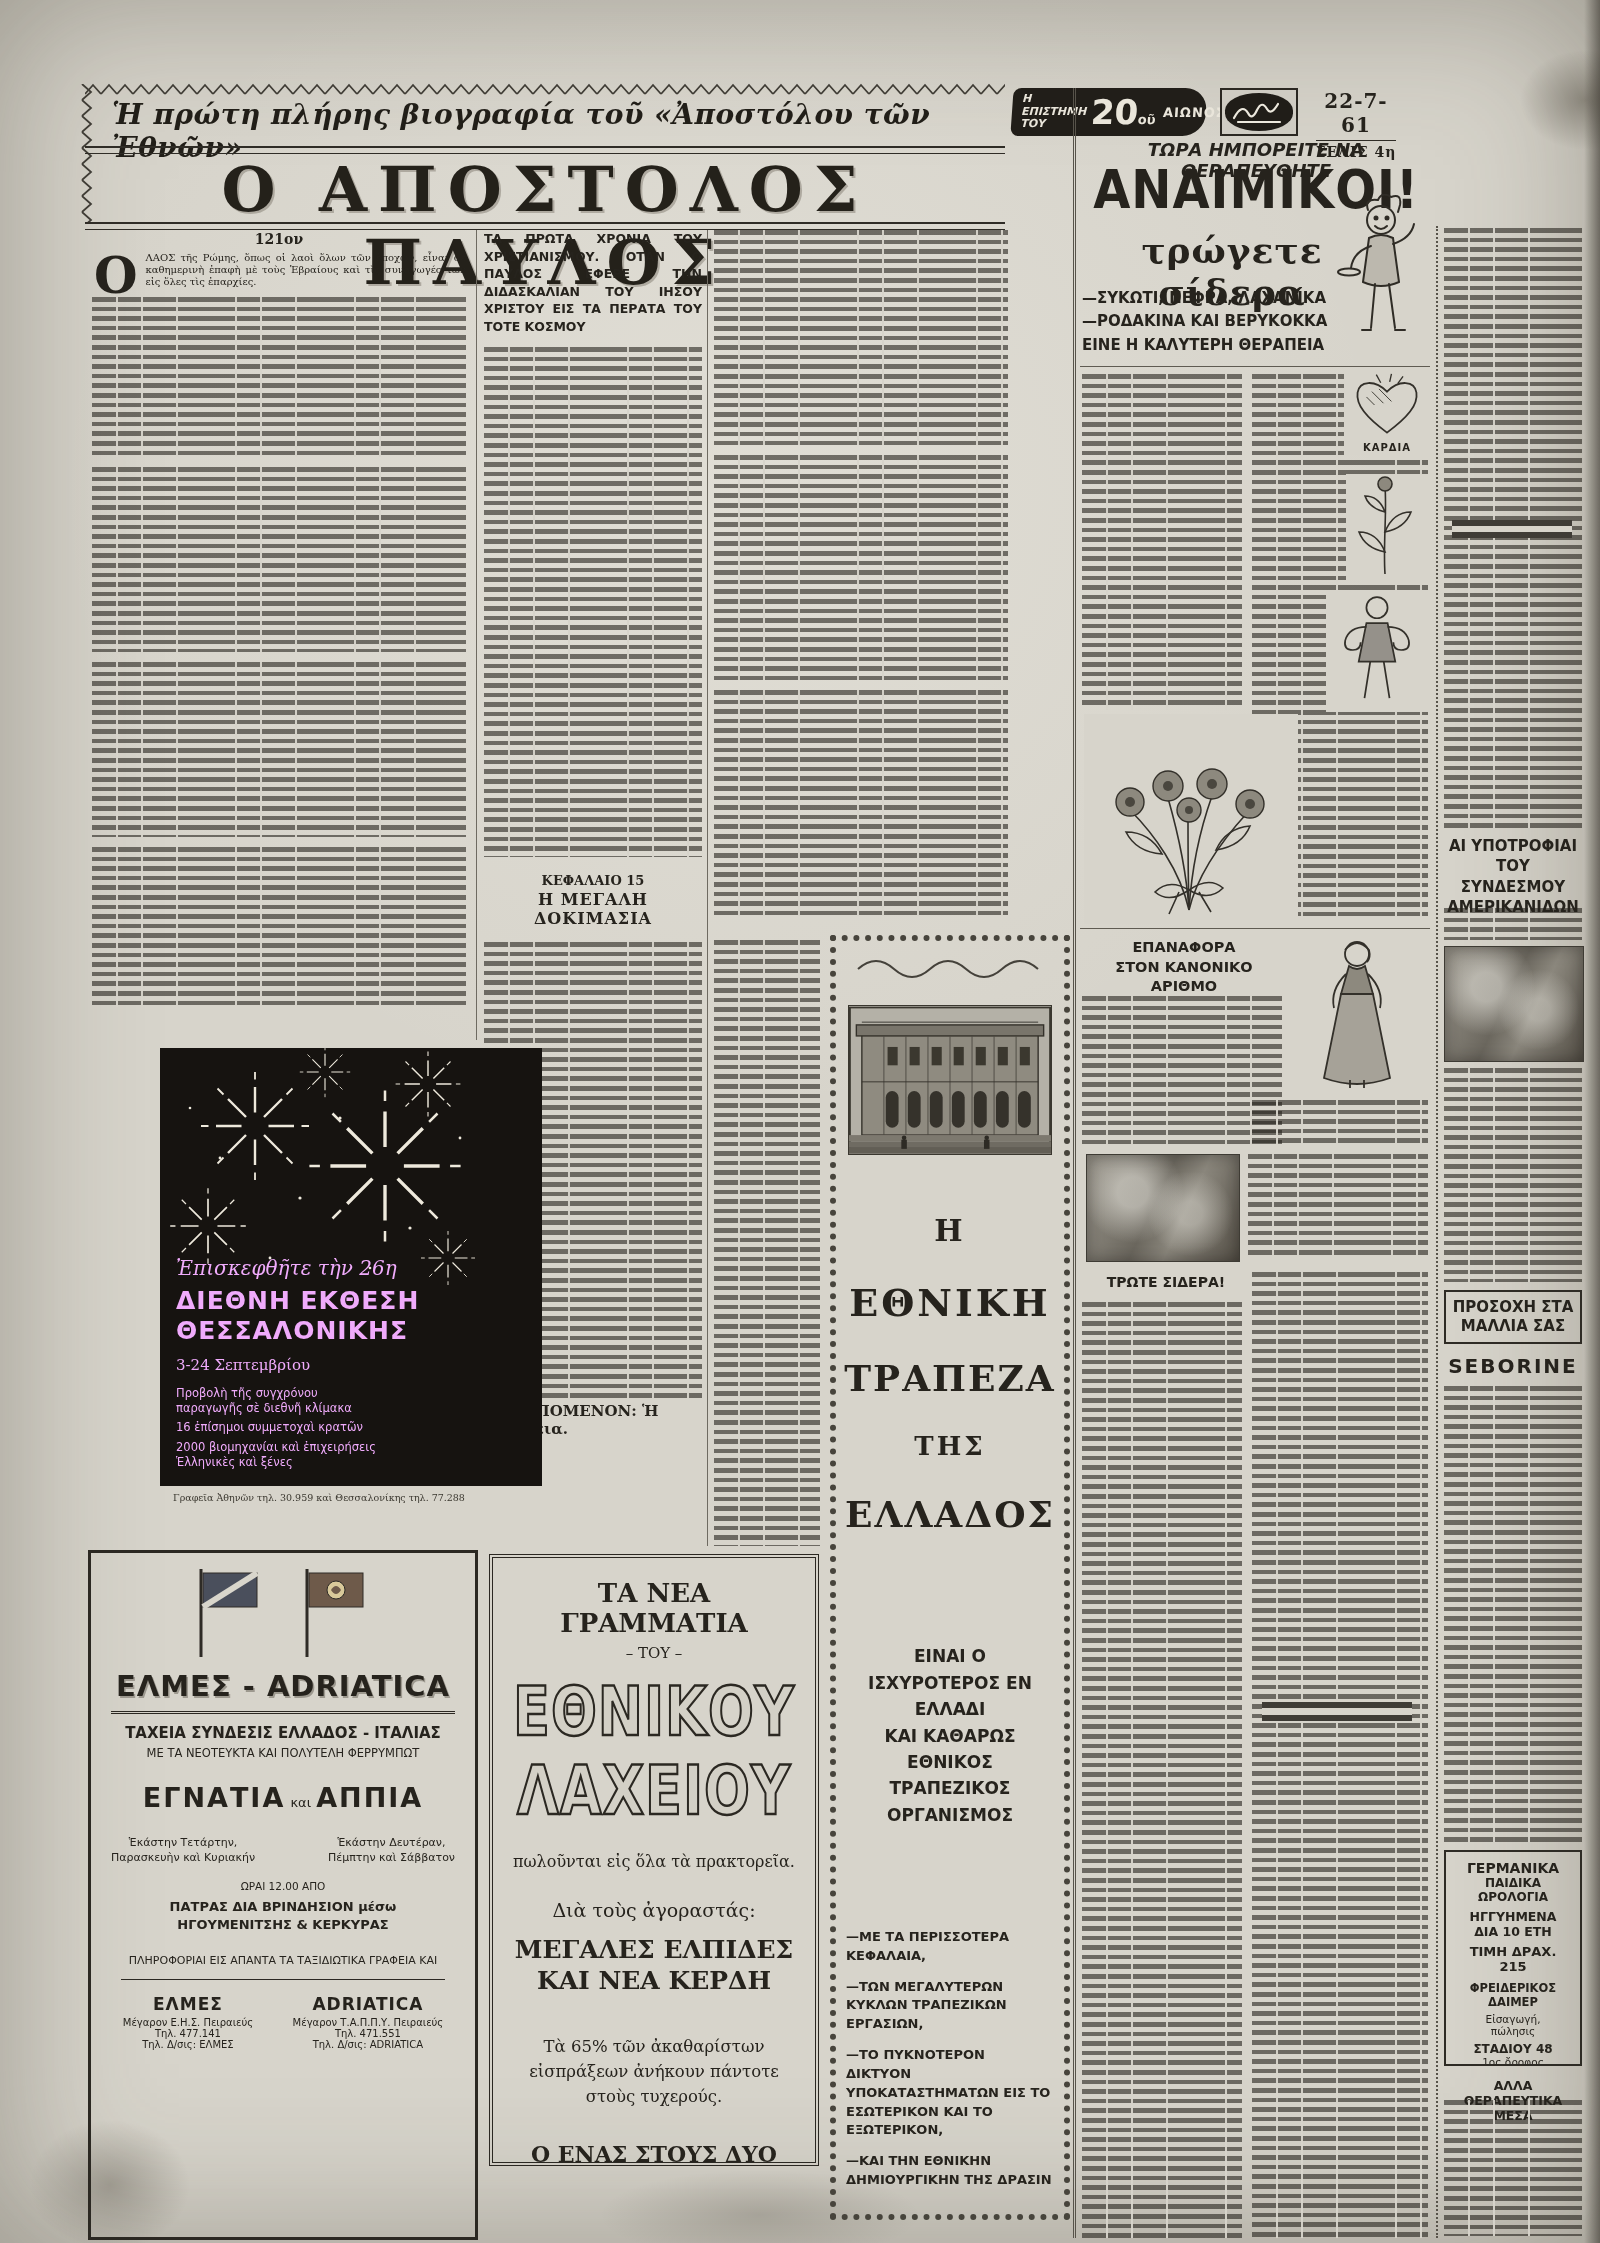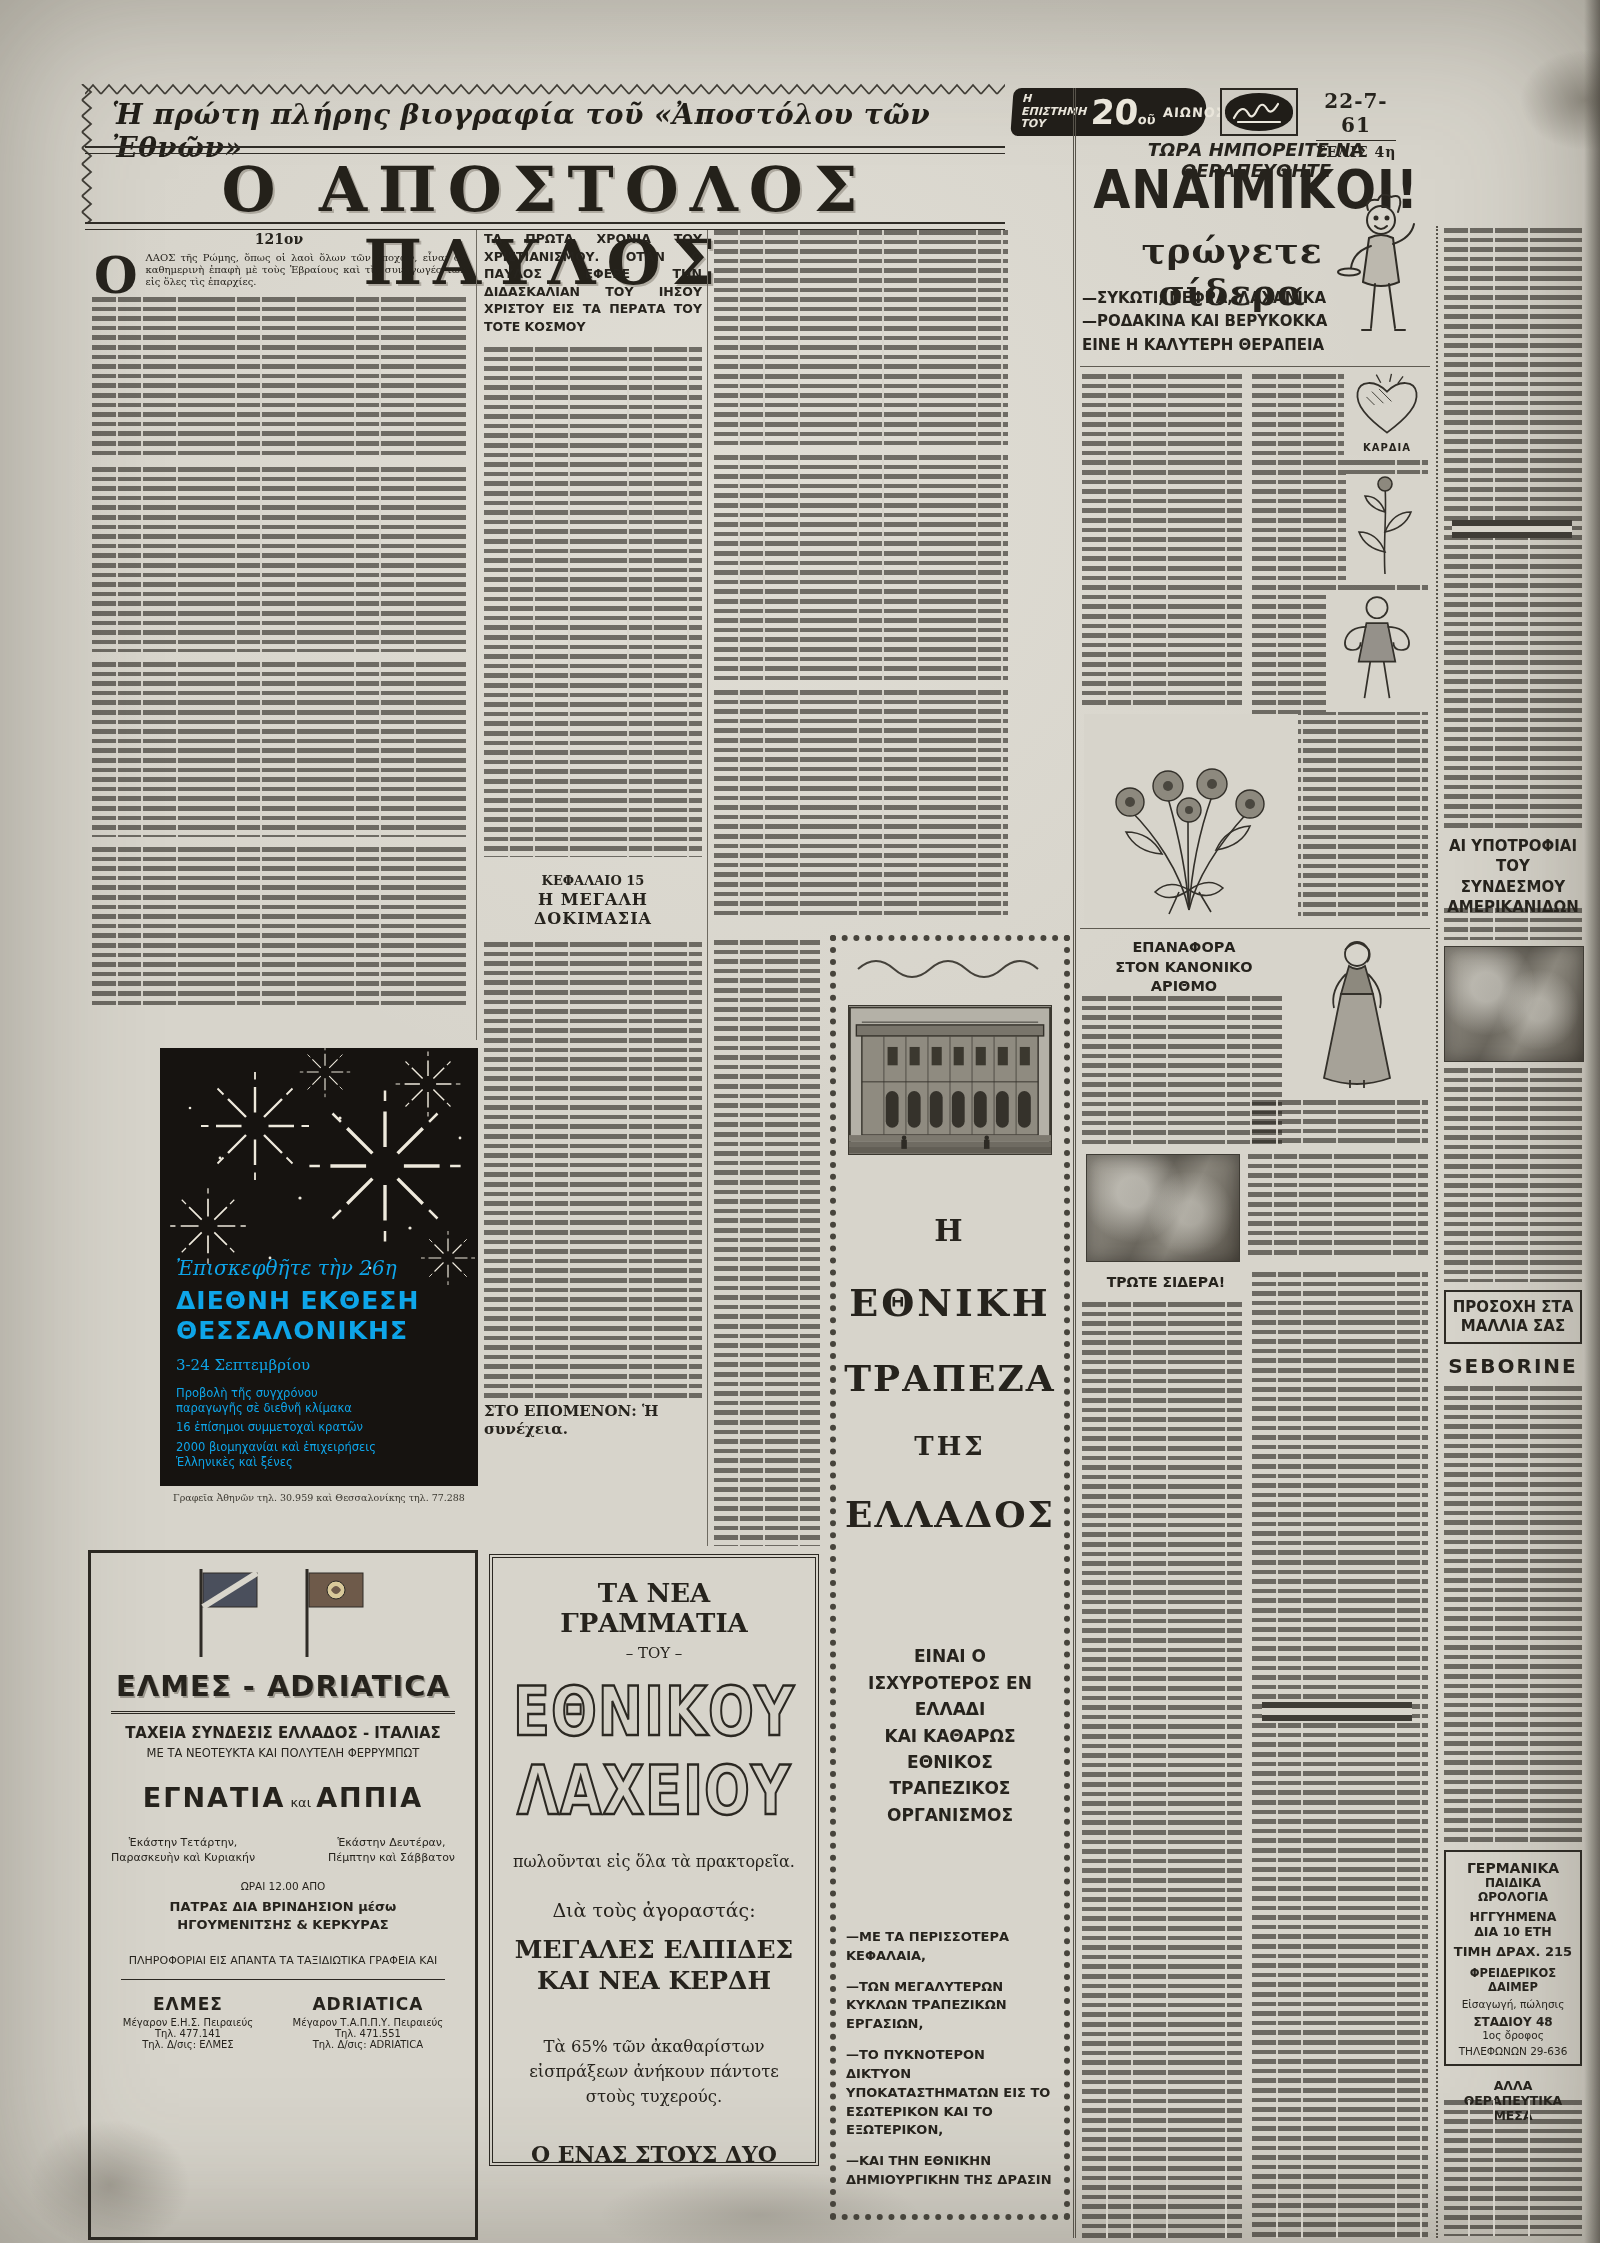--- a/index.html
+++ b/index.html
@@ -256,37 +256,37 @@
   <div class="abs photo" style="left:1444px;top:946px;width:138px;height:114px"></div>
   <div class="abs sim" style="left:1444px;top:1068px;width:138px;height:214px"></div>
 
   <div class="abs c sans b" style="left:1444px;top:1290px;width:138px;border:2px solid #2e2b25;box-sizing:border-box;padding:6px 2px;font-size:15px;line-height:1.25">
     <div>ΠΡΟΣΟΧΗ ΣΤΑ</div>
     <div>ΜΑΛΛΙΑ ΣΑΣ</div>
   </div>
   <div class="abs c sans b" style="left:1444px;top:1354px;width:138px;font-size:20px;letter-spacing:2px">SEBORINE</div>
   <div class="abs sim" style="left:1444px;top:1386px;width:138px;height:456px"></div>
 
-  <div class="abs c sans" style="left:1444px;top:1850px;width:138px;height:216px;border:2px solid #2e2b25;box-sizing:border-box;padding:8px 4px;overflow:hidden">
+  <div class="abs c sans" style="left:1444px;top:1850px;width:138px;height:216px;border:2px solid #2e2b25;box-sizing:border-box;padding:8px 20px;overflow:hidden">
     <div class="b" style="font-size:14px">ΓΕΡΜΑΝΙΚΑ</div>
     <div class="b" style="font-size:12px">ΠΑΙΔΙΚΑ ΩΡΟΛΟΓΙΑ</div>
     <div class="b" style="font-size:12.5px;margin-top:5px">ΗΓΓΥΗΜΕΝΑ</div>
     <div class="b" style="font-size:12.5px">ΔΙΑ 10 ΕΤΗ</div>
     <div class="b" style="font-size:13px;margin-top:5px">ΤΙΜΗ ΔΡΑΧ. 215</div>
     <div class="b" style="font-size:11.5px;margin-top:7px">ΦΡΕΙΔΕΡΙΚΟΣ ΔΑΙΜΕΡ</div>
     <div style="font-size:10.5px;margin-top:4px">Εἰσαγωγή, πώλησις</div>
     <div class="b" style="font-size:12px;margin-top:5px">ΣΤΑΔΙΟΥ 48</div>
     <div style="font-size:10.5px">1ος ὄροφος</div>
     <div style="font-size:10.5px;margin-top:4px">ΤΗΛΕΦΩΝΩΝ 29-636</div>
   </div>
 
   <div class="abs c sans b" style="left:1444px;top:2078px;width:138px;font-size:12.5px">ΑΛΛΑ ΘΕΡΑΠΕΥΤΙΚΑ ΜΕΣΑ</div>
   <div class="abs sim" style="left:1444px;top:2100px;width:138px;height:136px"></div>
 
-  <div class="abs" style="left:160px;top:1048px;width:318px;height:438px;background:#161310;color:#0ea5e9;overflow:hidden">
+  <div class="abs" style="left:160px;top:1048px;width:382px;height:438px;background:#161310;color:#f0abfc;overflow:hidden">
     <svg class="abs" style="left:0;top:0" width="318" height="438" viewBox="0 0 318 438">
       <defs>
         <g id="fwb" stroke="#eee9dc" fill="none">
           <path stroke-width="1.6" d="M0 -26 V-9 M0 9 V26 M-26 0 H-9 M9 0 H26 M-18 -18 L-6 -6 M6 6 L18 18 M-18 18 L-6 6 M6 -6 L18 -18"></path>
           <path stroke-width="1.2" d="M0 -36 V-31 M0 31 V36 M-36 0 H-31 M31 0 H36 M-25 -25 l4 4 M21 21 l4 4 M-25 25 l4 -4 M21 -21 l4 -4"></path>
         </g>
       </defs>
       <use href="#fwb" transform="translate(95,78) scale(1.5)"></use>
       <use href="#fwb" transform="translate(225,118) scale(2.1)"></use>
       <use href="#fwb" transform="translate(268,36) scale(0.9)"></use>

